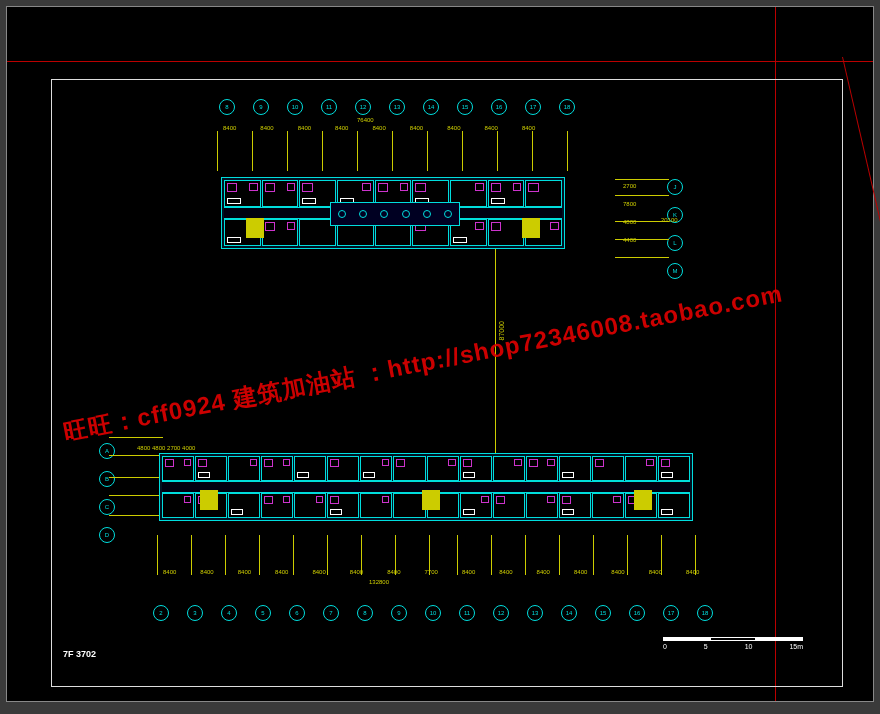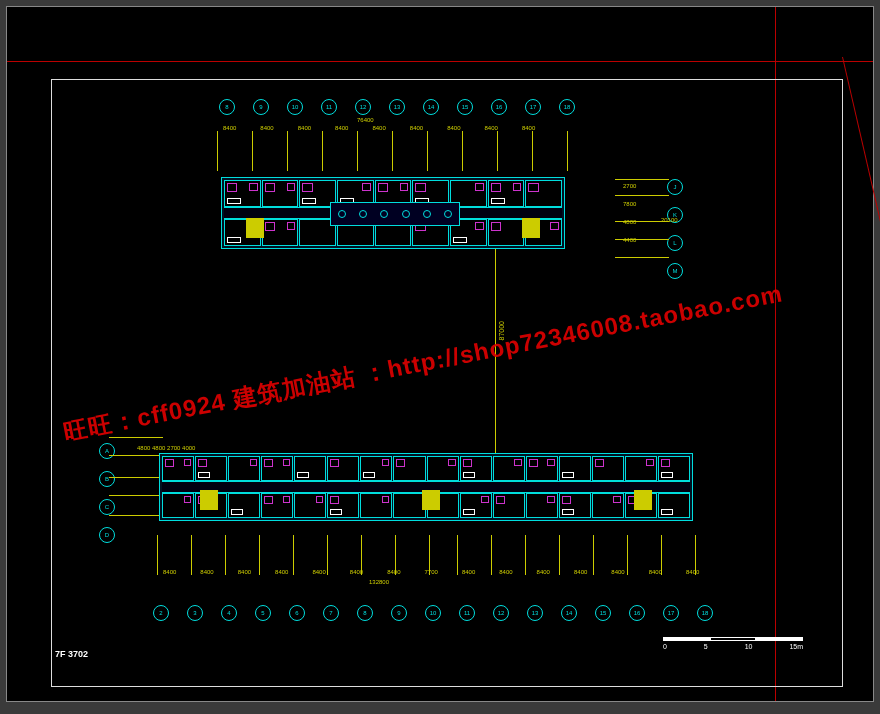--- a/index.html
+++ b/index.html
@@ -264,21 +264,21 @@
     left: 0;
     width: 100%;
     display: flex;
     justify-content: space-between;
     color: #fff;
     font-size: 7px;
   }
   .corner-label {
     position: absolute;
     bottom: 42px;
-    left: 48px;
+    left: 56px;
     color: #fff;
     font-size: 9px;
     font-weight: bold;
   }
 </style>
 </head>
 <body>
 
 <div class="cad-canvas">
   <div class="crosshair-h"></div>

